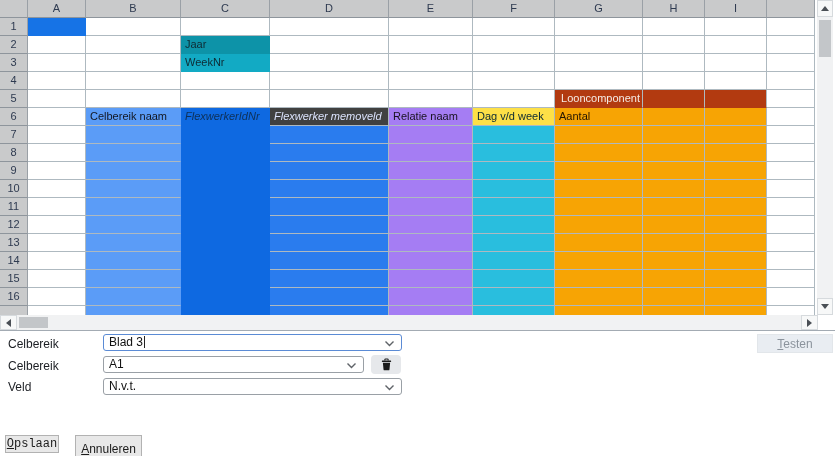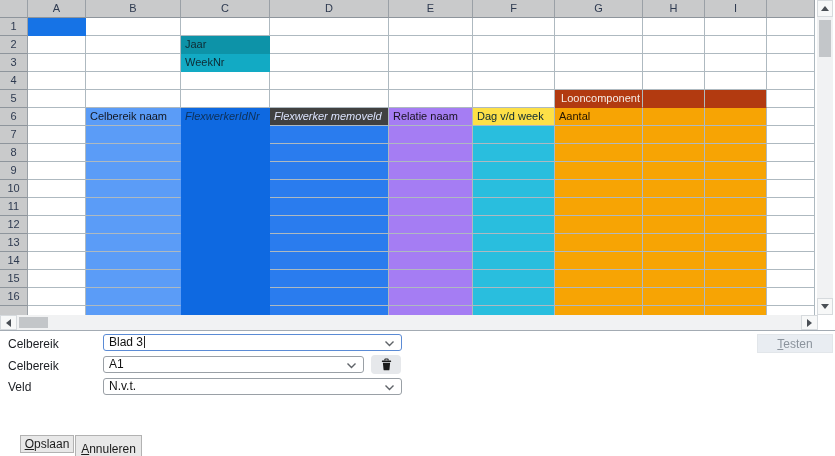--- a/index.html
+++ b/index.html
@@ -305,18 +305,18 @@
   <span>N.v.t.</span>
   <svg class="chev" width="11" height="7">
     <polyline points="1.5,1.5 5.5,5.5 9.5,1.5" fill="none" stroke="#5f6368" stroke-width="1.4"></polyline>
   </svg>
 </div>
 
 <button class="btn disabled" style="left:757px;top:334px;width:76px;height:19px;">
   <span>Testen</span>
 </button>
 
-<button class="btn" style="left:20px;top:435px;width:54px;height:18px;">
+<button class="btn" style="left:5px;top:435px;width:54px;height:18px;font-family:Liberation Mono, monospace;">
   <span>Opslaan</span>
 </button>
 <button class="btn" style="left:75px;top:435px;width:67px;height:27px;">
   <span>Annuleren</span>
 </button>
 
 </body></html>

